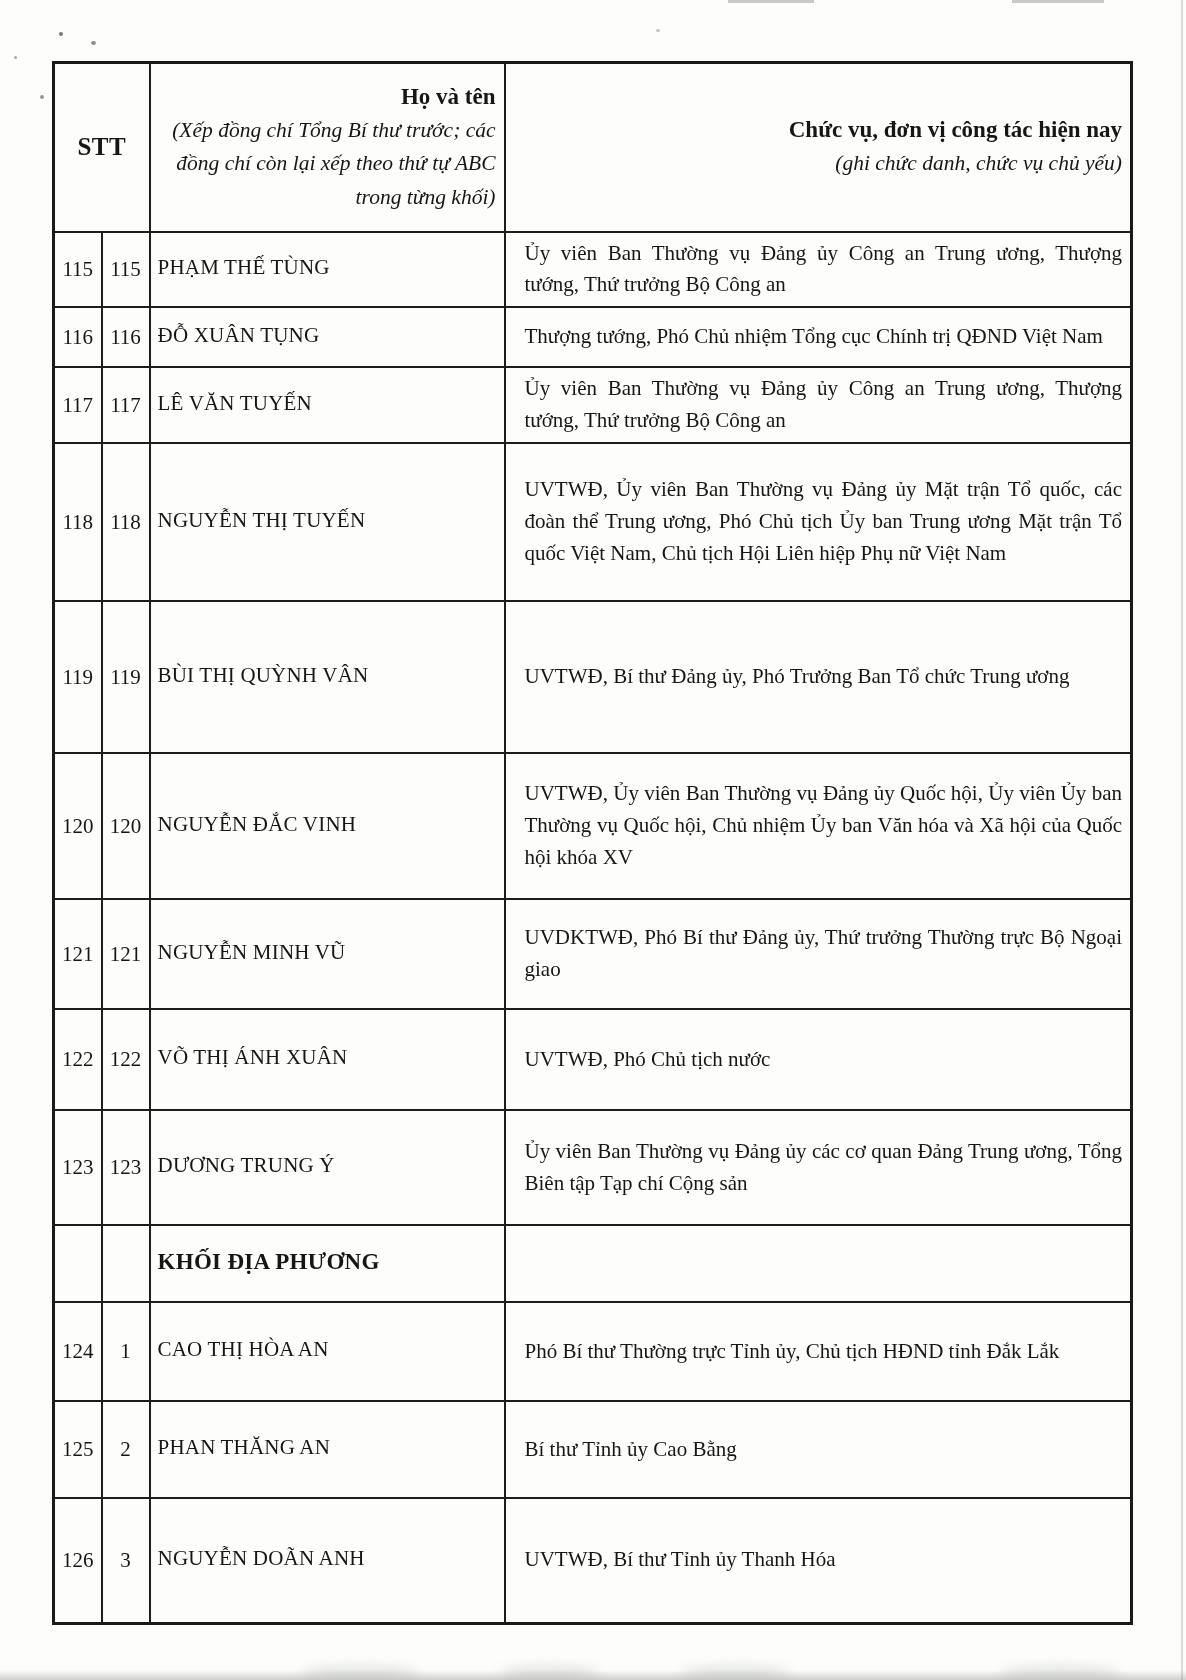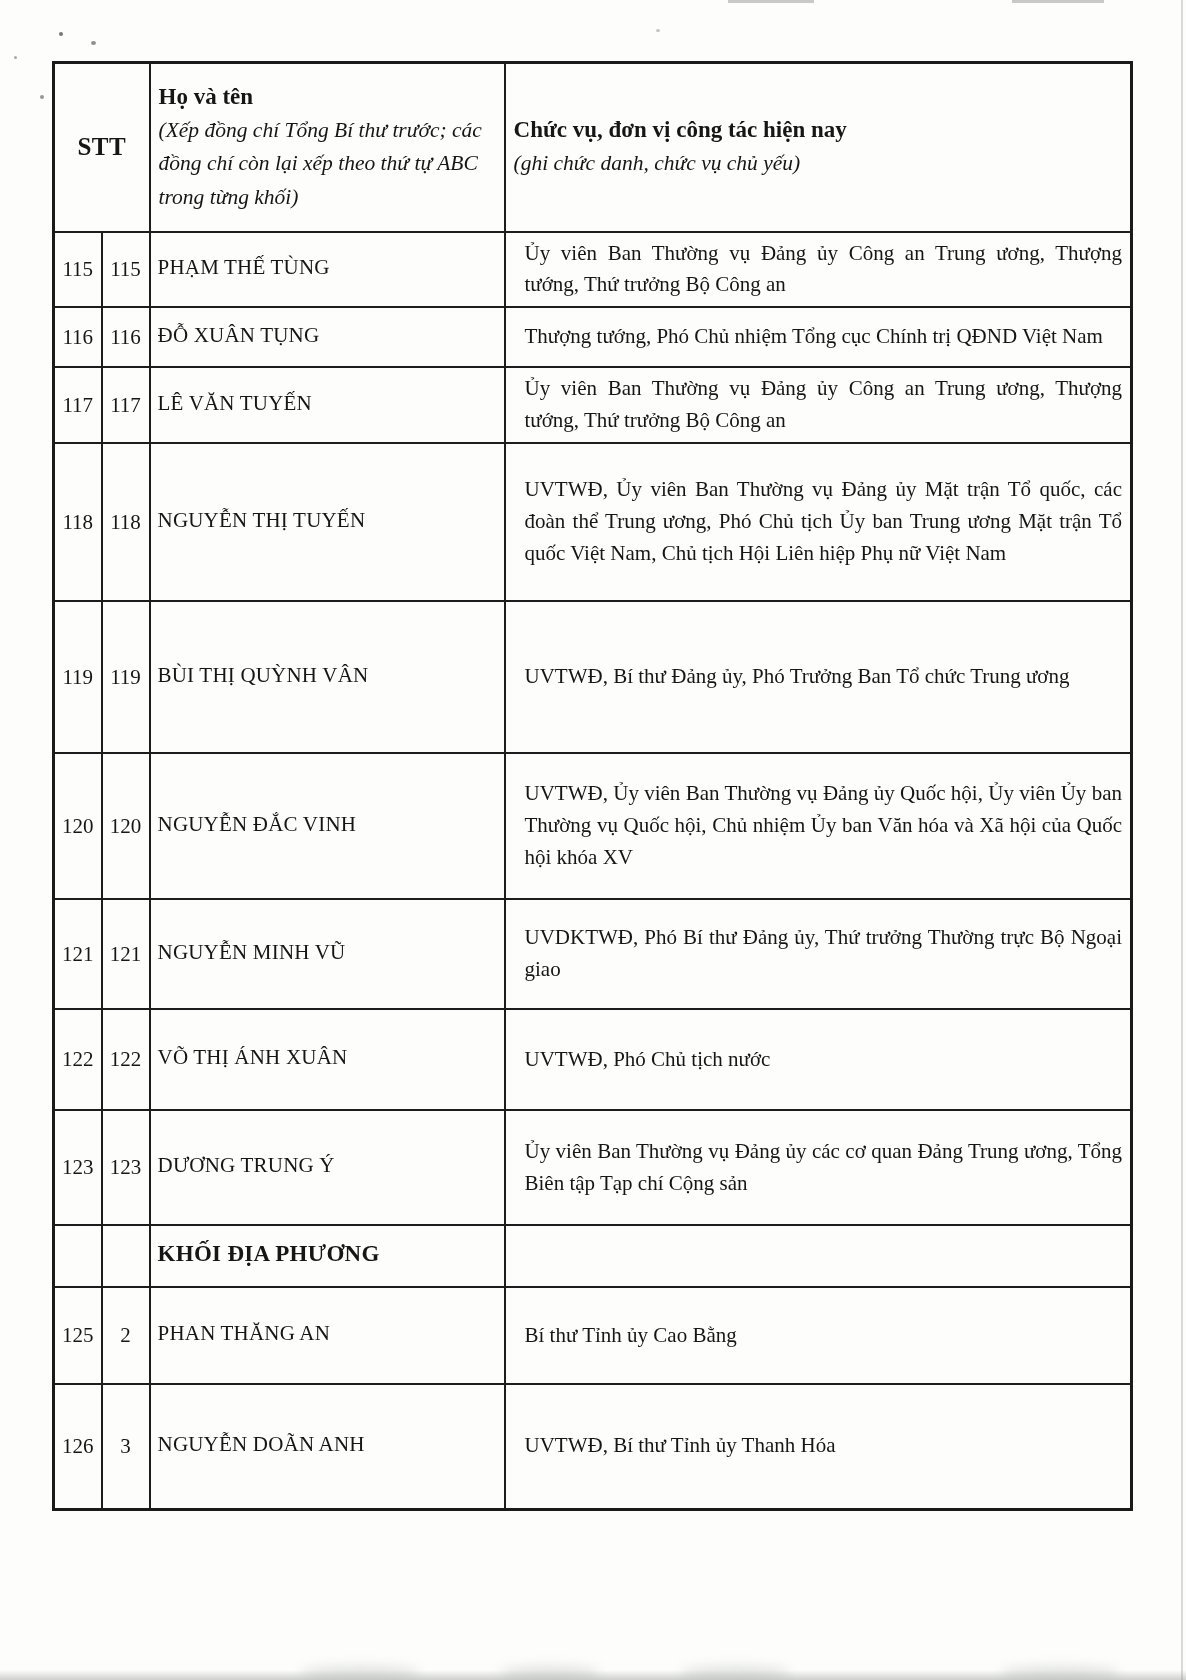--- a/index.html
+++ b/index.html
@@ -23,21 +23,21 @@
     border:2px solid #1d1d1d;
     padding:0;
     overflow:hidden;
   }
   .doc-table { border:3px solid #1a1a1a; }
   thead tr { height:169px; }
   th.h-stt {
     font-size:25px; font-weight:bold; text-align:center; vertical-align:middle;
     letter-spacing:0.5px;
   }
-  th.h-name, th.h-pos { vertical-align:middle; text-align:left; padding:4px 8px; }
+  th.h-name, th.h-pos { vertical-align:middle; text-align:right; padding:4px 8px; }
   .h-title { font-size:23px; font-weight:bold; line-height:1.4; }
   .h-note  { font-size:21.5px; font-style:italic; font-weight:normal; line-height:1.55; margin-top:1px; }
   td.c-num  { text-align:center; vertical-align:middle; font-size:21px; }
   td.c-name { vertical-align:middle; font-size:21px; padding:0 4px 4px 7px; letter-spacing:0.2px; }
   td.c-pos  {
     vertical-align:middle; font-size:21px; line-height:1.52;
     padding:5px 8px 5px 19px; text-align:justify;
   }
   tr.section-row td.c-name { font-weight:bold; font-size:23px; letter-spacing:0.3px; }
   .page-number {
@@ -153,25 +153,31 @@
     <td class="c-num">122</td>
     <td class="c-name">VÕ THỊ ÁNH XUÂN</td>
     <td class="c-pos">UVTWĐ, Phó Chủ tịch nước</td>
   </tr>
         <tr style="height: 115px;">
     <td class="c-num">123</td>
     <td class="c-num">123</td>
     <td class="c-name">DƯƠNG TRUNG Ý</td>
     <td class="c-pos">Ủy viên Ban Thường vụ Đảng ủy các cơ quan Đảng Trung ương, Tổng Biên tập Tạp chí Cộng sản</td>
   </tr>
-        <tr class="section-row" style="height: 62px;">
+        <tr class="section-row" style="height: 77px;">
     <td class="c-num"></td>
     <td class="c-num"></td>
     <td class="c-name">KHỐI ĐỊA PHƯƠNG</td>
     <td class="c-pos"></td>
+  </tr>
+        <tr style="height: 99px;">
+    <td class="c-num">124</td>
+    <td class="c-num">1</td>
+    <td class="c-name">CAO THỊ HÒA AN</td>
+    <td class="c-pos">Phó Bí thư Thường trực Tỉnh ủy, Chủ tịch HĐND tỉnh Đắk Lắk</td>
   </tr>
         <tr style="height: 97px;">
     <td class="c-num">125</td>
     <td class="c-num">2</td>
     <td class="c-name">PHAN THĂNG AN</td>
     <td class="c-pos">Bí thư Tỉnh ủy Cao Bằng</td>
   </tr>
         <tr style="height: 125px;">
     <td class="c-num">126</td>
     <td class="c-num">3</td>

